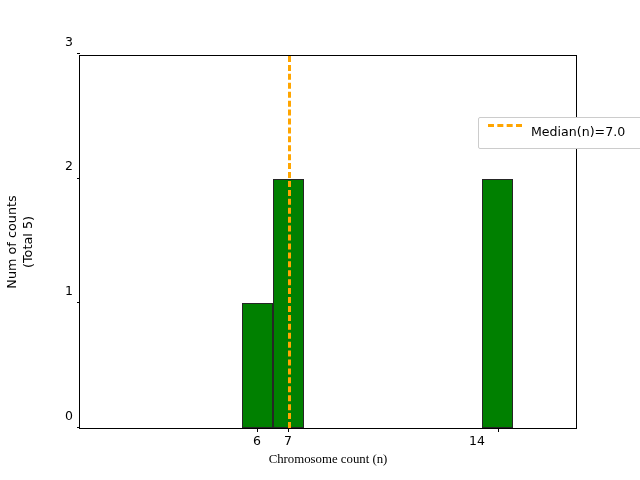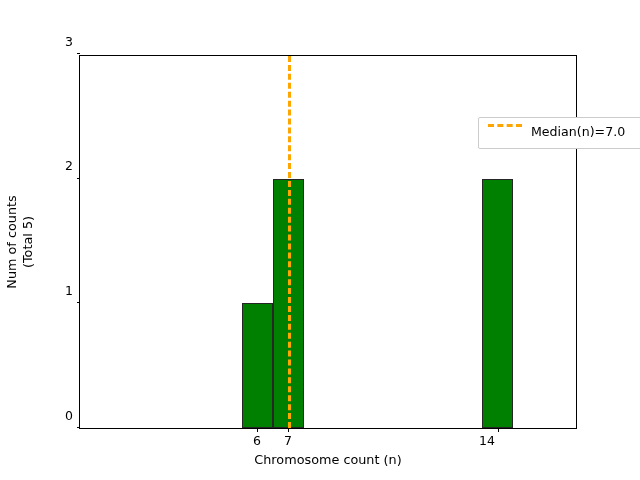--- a/index.html
+++ b/index.html
@@ -116,20 +116,21 @@
   #xlabel {
     position: absolute;
     left: 79px;
     top: 452px;
     width: 498px;
     text-align: center;
     font-size: 12.8px;
     line-height: 15px;
     color: #000000;
     white-space: nowrap;
+    font-family: Liberation Serif, serif;
   }
   #ylabel-wrap {
     position: absolute;
     left: 0px;
     top: 55px;
     width: 40px;
     height: 374px;
   }
   #ylabel {
     position: absolute;
@@ -207,21 +208,21 @@
     <div class="ytick" style="bottom:374px;"></div>
     <div class="yticklabel" style="bottom:374px;">3</div>
 
     <div class="xtick" style="left:177px;"></div>
     <div class="xticklabel" style="left:177px;">6</div>
 
     <div class="xtick" style="left:208.1px;"></div>
     <div class="xticklabel" style="left:208.1px;">7</div>
 
     <div class="xtick" style="left:417.9px;"></div>
-    <div class="xticklabel" style="left:407px;">14</div>
+    <div class="xticklabel" style="left:397px;">14</div>
 
     <div id="plot-area">
 
       <div class="bar" style="left:161.5px; width:31.1px; height:124.6px;"></div>
 
       <div class="bar" style="left:192.6px; width:31.1px; height:249.3px;"></div>
 
       <div class="bar" style="left:402.3px; width:31.1px; height:249.3px;"></div>
 
       <div id="median-line" style="left:208.1px;"></div>

